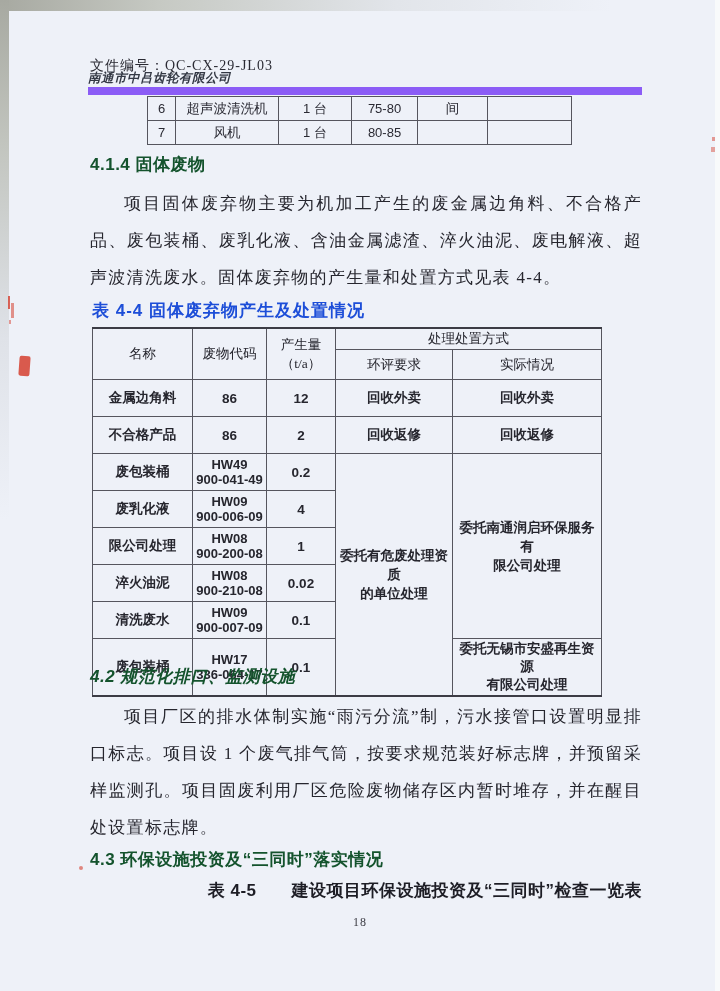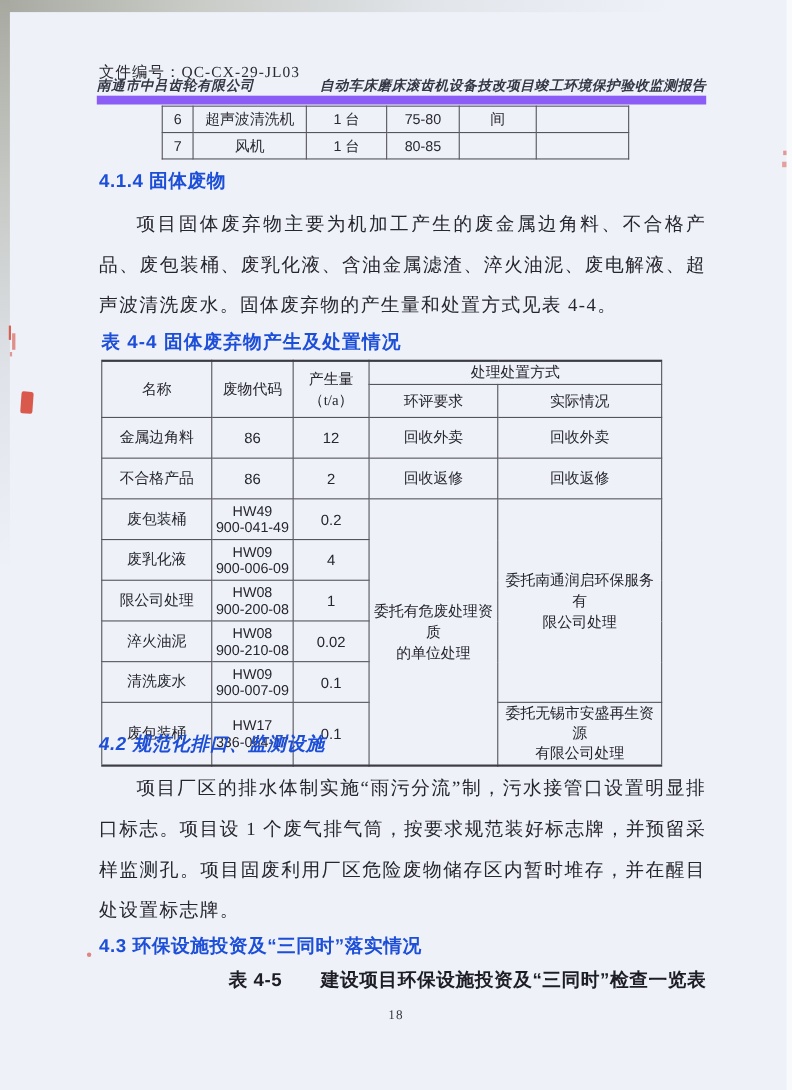--- a/index.html
+++ b/index.html
@@ -22,34 +22,34 @@
     border-bottom:8px solid #8b5cf6;display:flex;justify-content:space-between;align-items:flex-end;}
   .header-line span{font-style:italic;font-weight:bold;font-size:12.5px;color:#333844;letter-spacing:.5px;}
   
   .tt{left:147px;top:96px;border-collapse:collapse;table-layout:fixed;width:424px;
     border-bottom:1.5px solid #43434c;}
   .tt td{border:1px solid #55555e;height:23px;text-align:center;vertical-align:middle;
     font-size:13.5px;color:#2a2a33;padding:0 2px;}
   .tt td.num{font-family:"Liberation Sans",sans-serif;font-size:13px;}
   
   .h-sec{font-family:"Liberation Sans",sans-serif;font-weight:bold;font-size:17px;
-    color:#1d4ed8;letter-spacing:.5px;white-space:nowrap;}
+    color:#14532d;letter-spacing:.5px;white-space:nowrap;}
   
   .para{left:90px;width:552px;font-size:17px;line-height:37px;text-align:justify;
     text-indent:2em;letter-spacing:1.3px;color:#26262e;}
   
   .t44-title{left:92px;width:509px;top:299px;text-align:left;
     font-family:"Liberation Sans",sans-serif;font-weight:bold;font-size:17px;color:#1d4ed8;letter-spacing:1px;}
   .t44{left:92px;top:327px;border-collapse:collapse;table-layout:fixed;width:509px;
     border-top:2px solid #3c3c45;border-bottom:2px solid #3c3c45;}
   .t44 td{border:1px solid #55555e;text-align:center;vertical-align:middle;
     padding:1px 2px;font-size:13.5px;color:#26262e;overflow:hidden;}
   .t44 tr.h1 td{height:16px;}
   .t44 tr.h2 td{height:27px;}
-  .t44 tr.br td{height:34px;}
+  .t44 tr.br td{height:34px;font-weight:bold;}
   .cd{font-family:"Liberation Sans",sans-serif;font-size:13px;color:#2e2f38;}
   .code-line{line-height:15px;font-family:"Liberation Sans",sans-serif;font-size:13px;}
   .pre{white-space:pre-line;line-height:19px;}
   .small{font-size:12.5px;line-height:18px;}
   
   .t45-title{left:90px;width:552px;top:879px;text-align:right;
     font-family:"Liberation Sans",sans-serif;font-weight:bold;font-size:17px;
     color:#1d1d25;letter-spacing:.5px;white-space:pre;}
   .page-num{left:0;top:915px;width:720px;text-align:center;font-size:12px;color:#3a3a42;letter-spacing:1px;}
   
@@ -65,21 +65,20 @@
 </head>
 <body>
 
 <div class="abs edge-top"></div>
 <div class="abs edge-left"></div>
 <div class="abs edge-right"></div>
 
 <div class="abs doc-number">文件编号：QC-CX-29-JL03</div>
 <div class="abs header-line">
   <span>南通市中吕齿轮有限公司</span>
-  <span>自动车床磨床滚齿机设备技改项目竣工环境保护验收监测报告</span>
 </div>
 
 <table class="abs tt">
   <colgroup>
       <col style="width:28px">
       <col style="width:103px">
       <col style="width:73px">
       <col style="width:66px">
       <col style="width:70px">
       <col style="width:84px">

